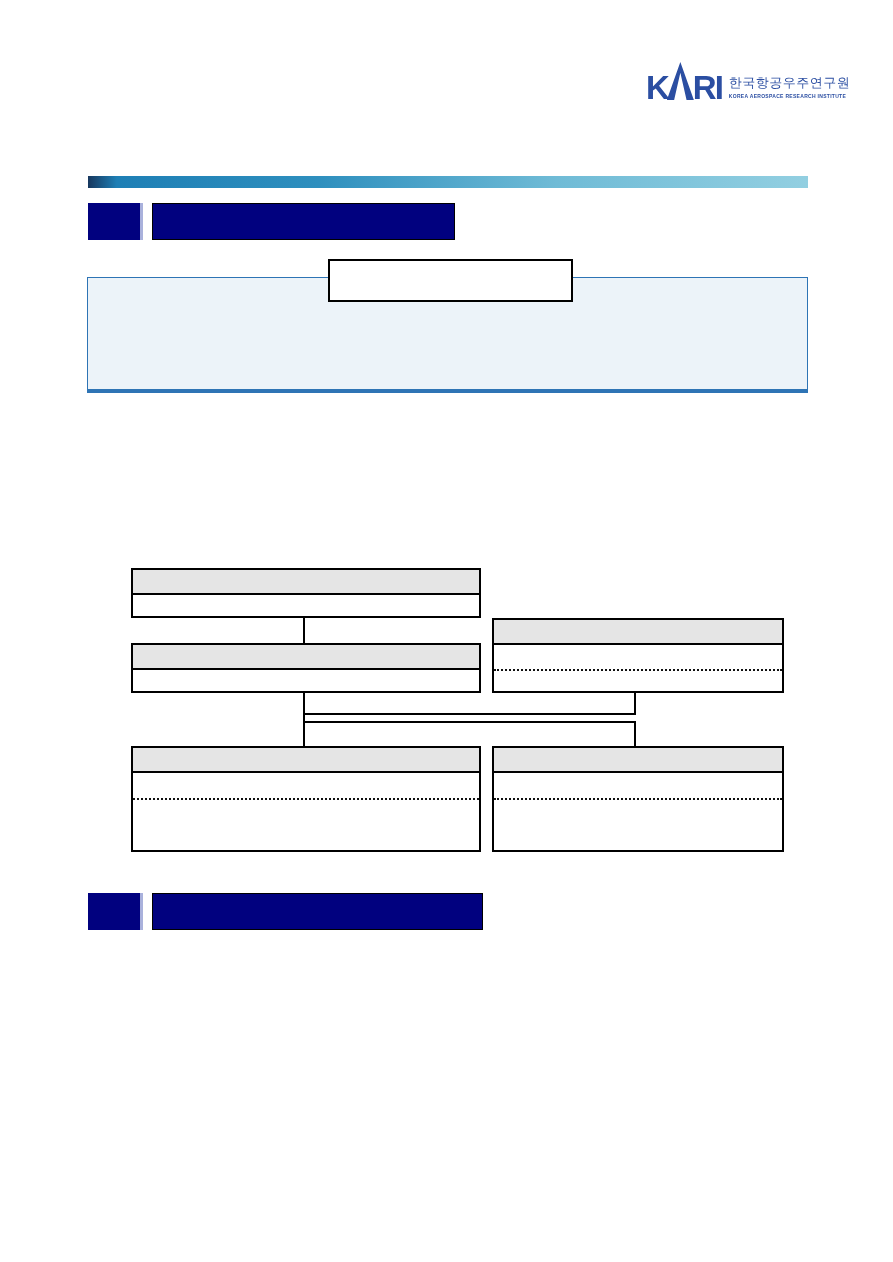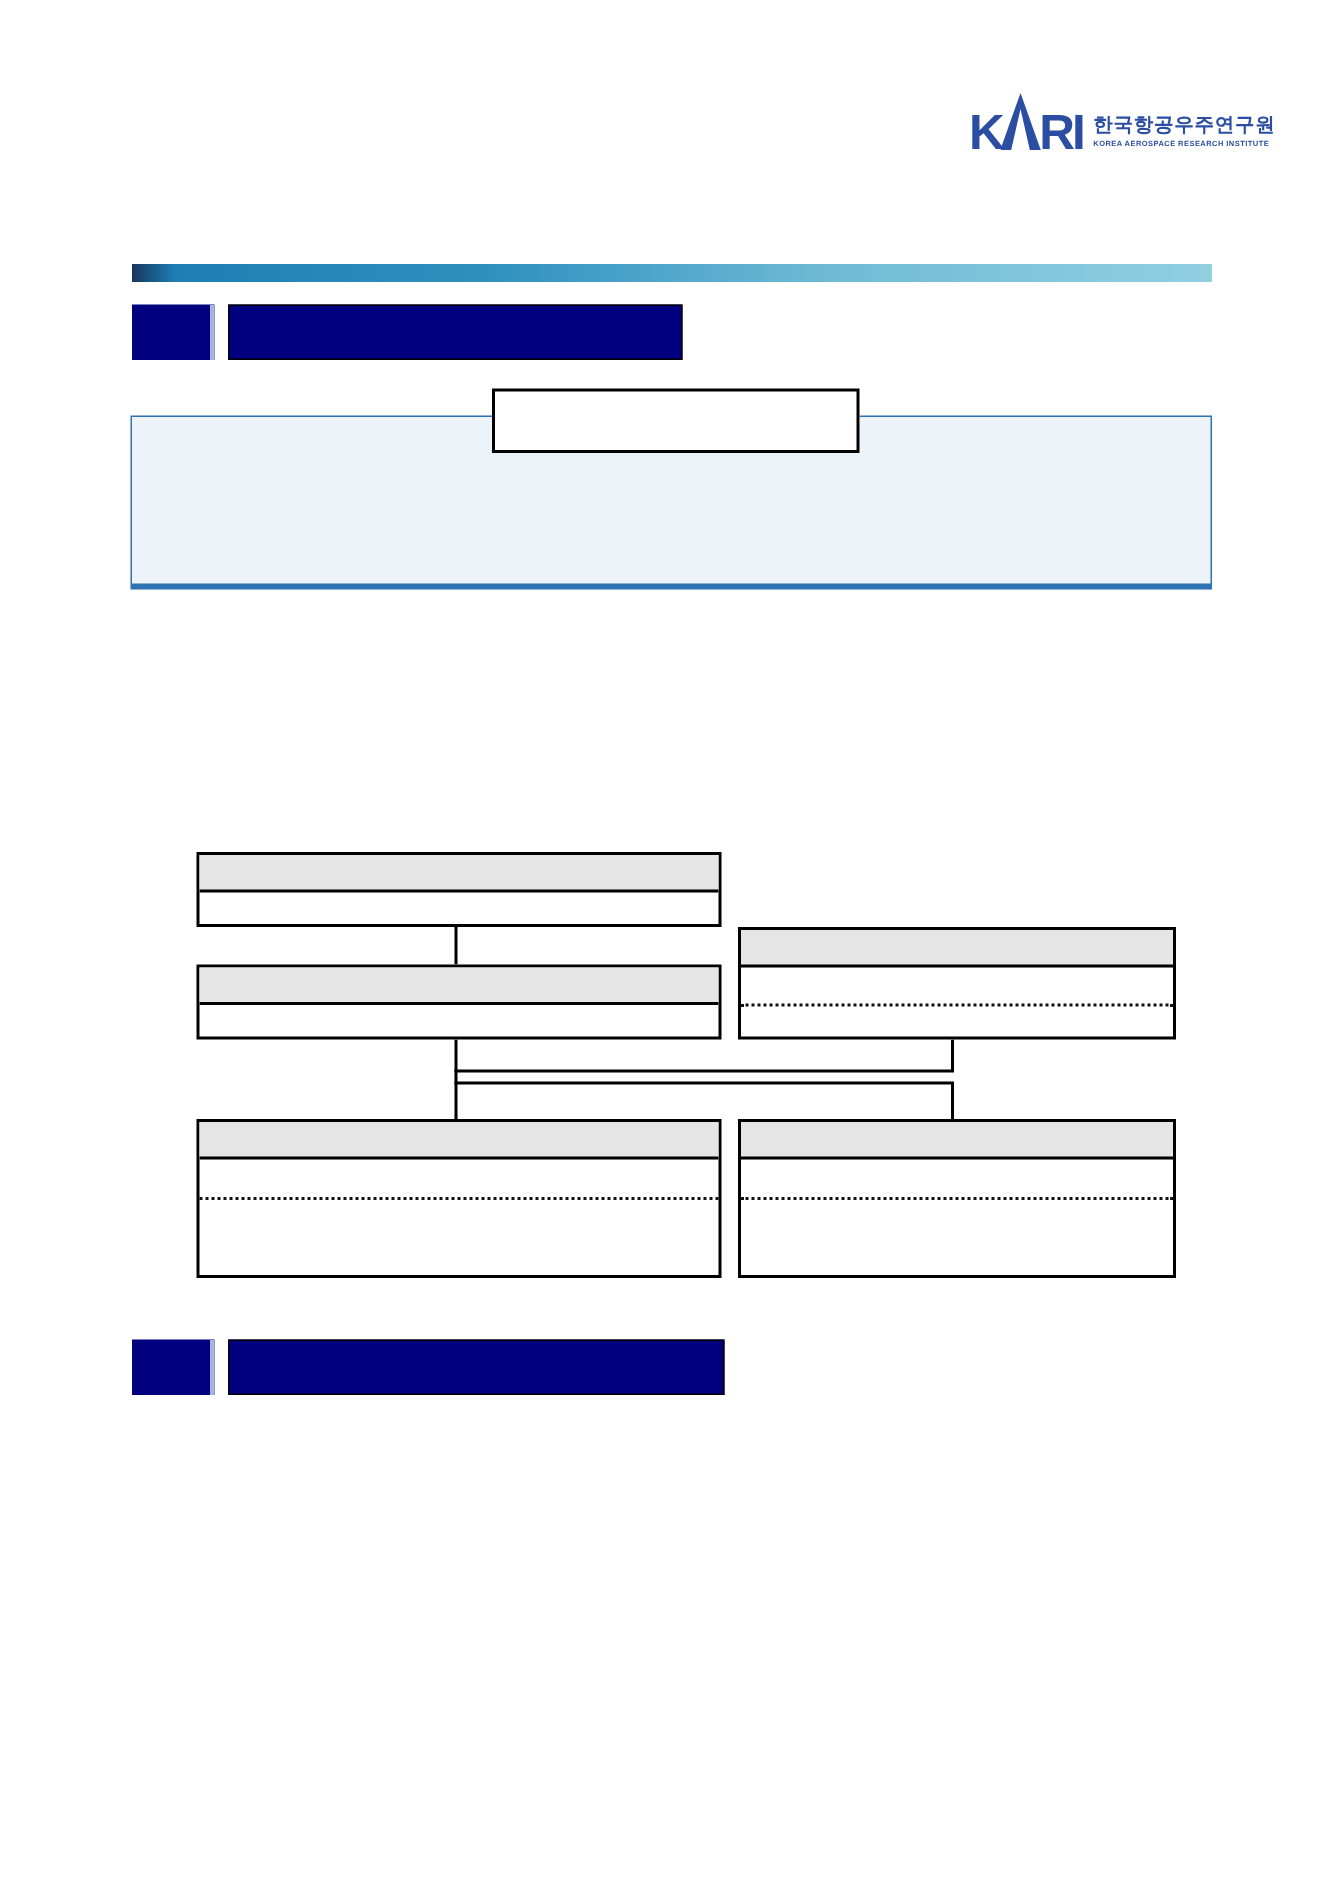--- a/index.html
+++ b/index.html
@@ -16,21 +16,21 @@
   html,body{margin:0;padding:0;}
   body{background:#ffffff;font-family:"Liberation Sans", sans-serif;}
   .page{position:relative;width:893px;height:1262px;background:#ffffff;overflow:hidden;}
 
   
   .logo{position:absolute;left:646px;top:62px;display:flex;align-items:flex-end;color:var(--logo-blue);}
   .logo-mark{display:flex;align-items:flex-end;font-weight:700;font-size:33px;line-height:0.73;letter-spacing:-2px;}
   .logo-tri{width:27px;height:38px;background:var(--logo-blue);margin:0 -1px;
             clip-path:polygon(50% 0,100% 100%,73% 100%,50% 28%,27% 100%,0 100%);}
   .logo-textblock{margin-left:7px;padding-bottom:1px;}
-  .logo-kr{font-size:13px;font-weight:700;letter-spacing:0.5px;white-space:nowrap;}
+  .logo-kr{font-size:13px;font-weight:400;letter-spacing:0.5px;white-space:nowrap;}
   .logo-en{font-size:5px;font-weight:700;letter-spacing:0.3px;white-space:nowrap;margin-top:1px;}
 
   
   .gradient-bar{position:absolute;left:88px;top:176px;width:720px;height:12px;
     background:linear-gradient(to right,var(--gradient-start) 0%,#1E7FB5 4%,var(--gradient-mid) 32%,#6FBBD6 65%,var(--gradient-end) 100%);}
 
   
   .sec-num{position:absolute;width:55px;height:37px;background:var(--navy);box-sizing:border-box;
            box-shadow:inset -3px 0 0 #A9B1DC;color:#fff;font-weight:700;font-size:16px;
            display:flex;align-items:center;justify-content:center;}

